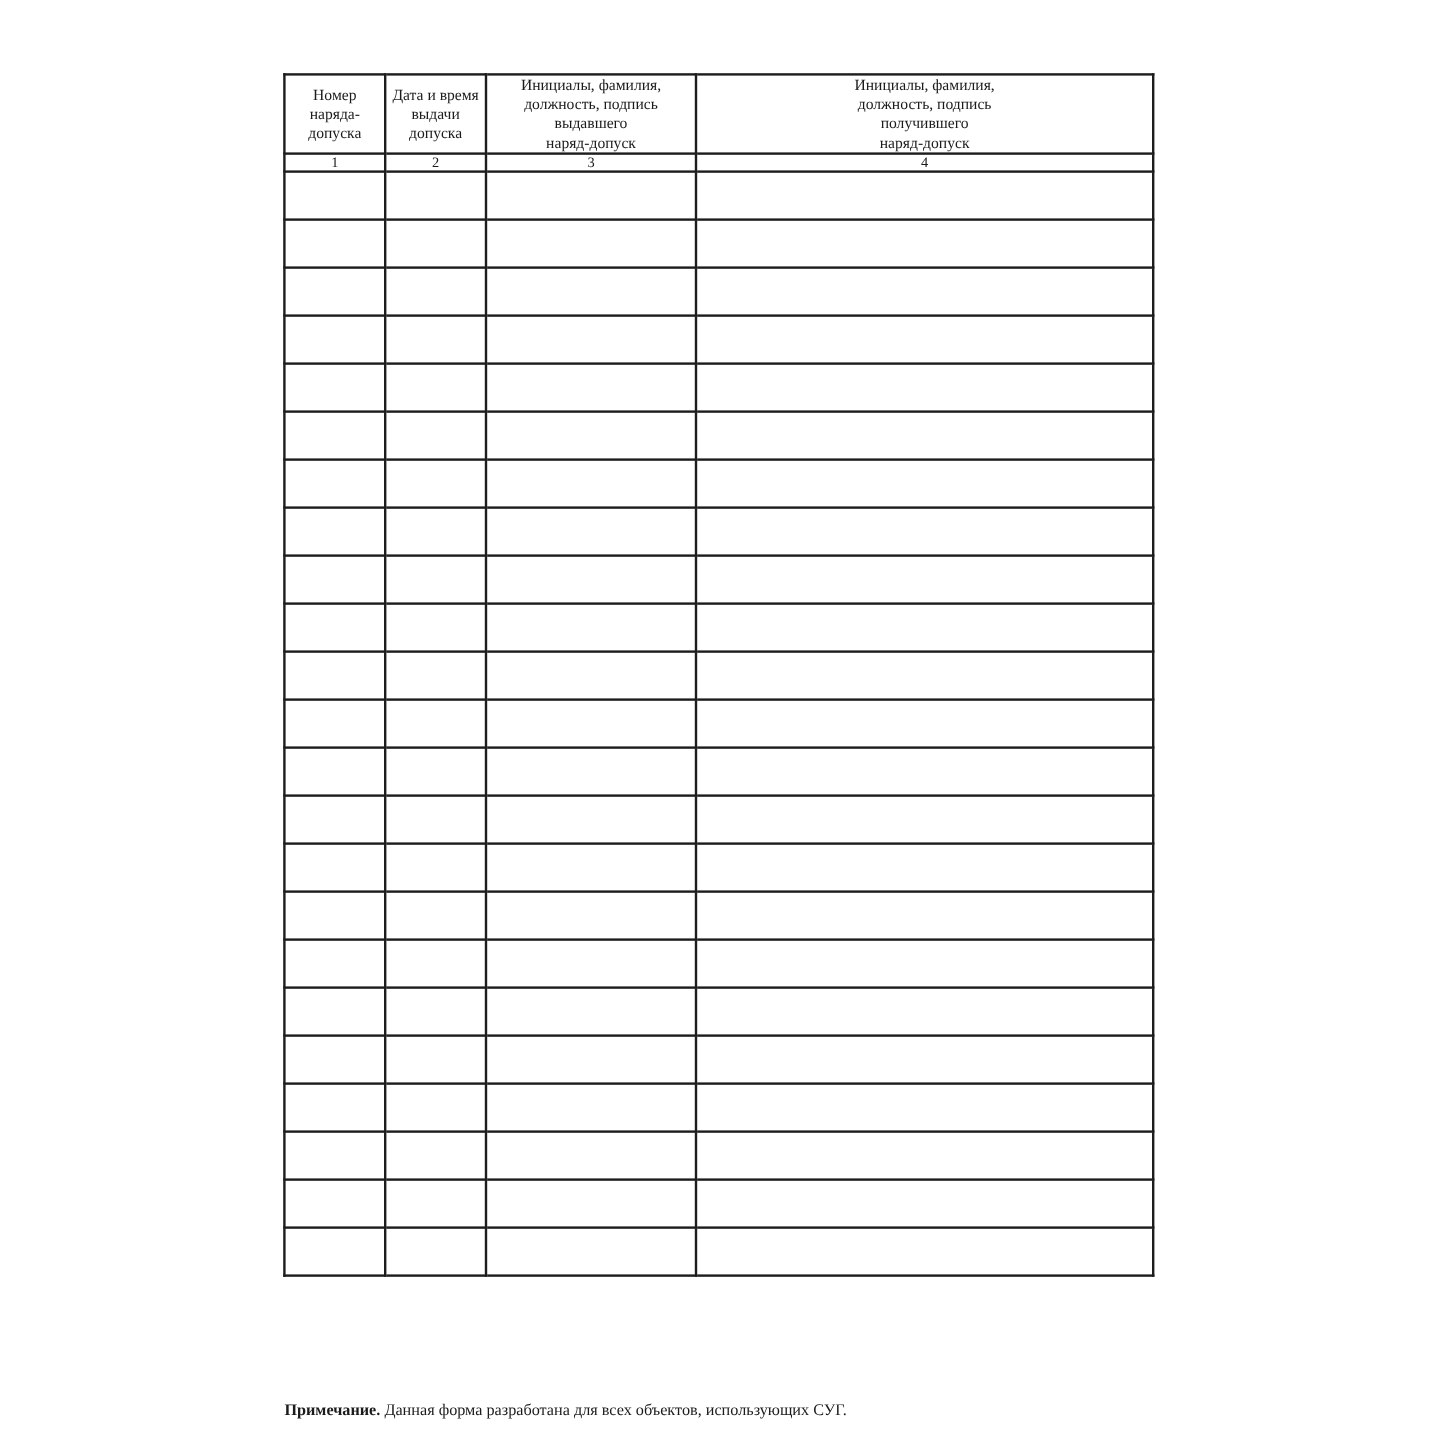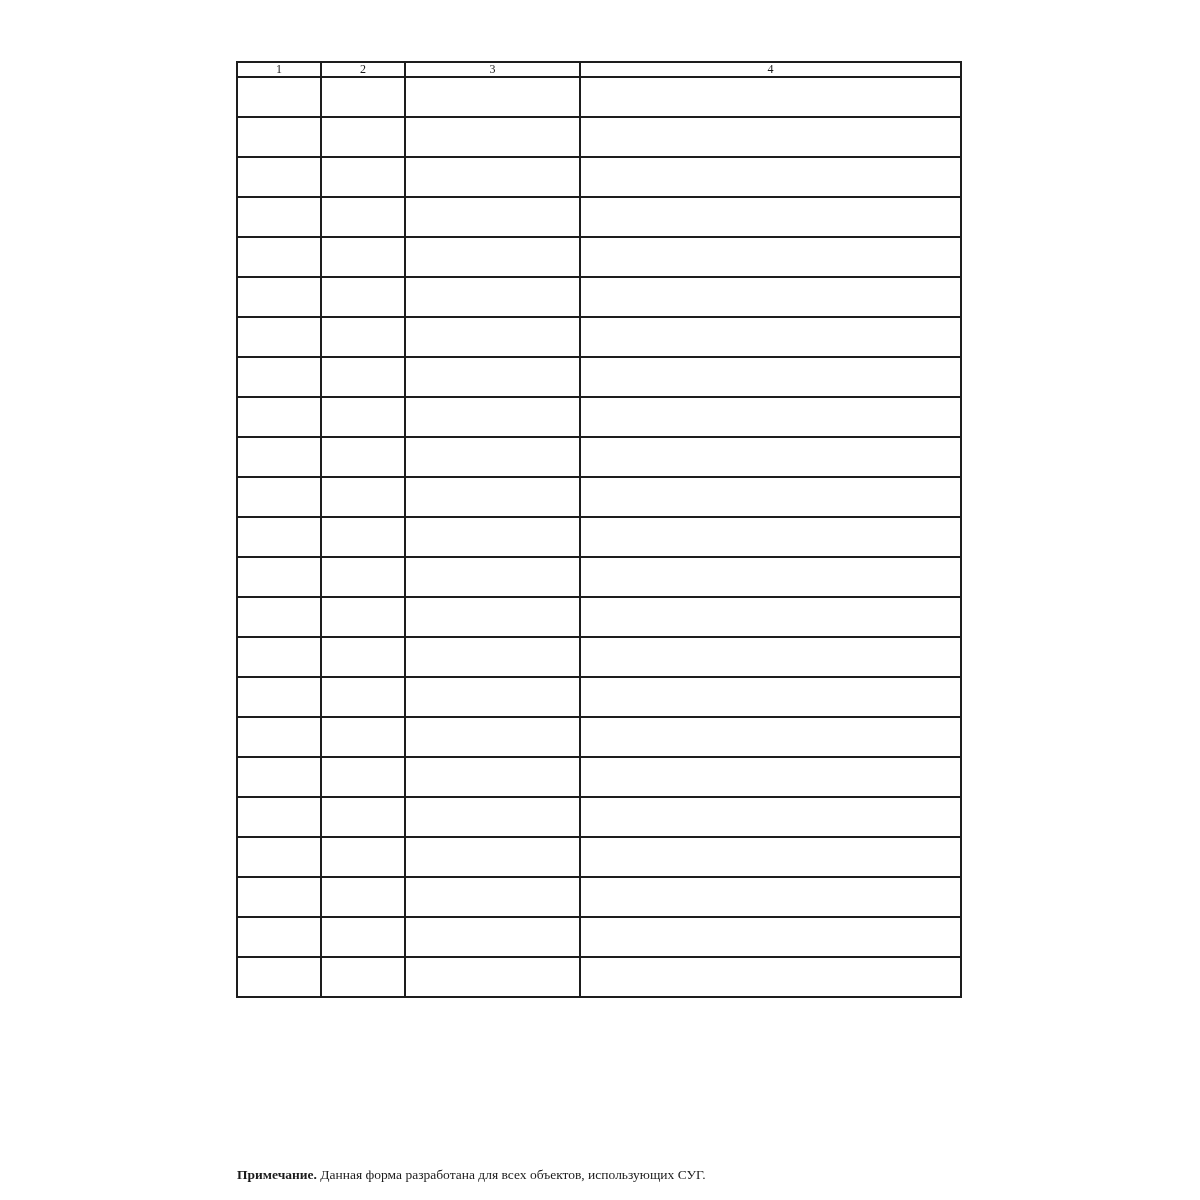--- a/index.html
+++ b/index.html
@@ -83,20 +83,34 @@
 <div class="page">
 
   <table class="form-table">
     <colgroup>
       <col class="col-1">
       <col class="col-2">
       <col class="col-3">
       <col class="col-4">
     </colgroup>
     <thead>
+      <tr>
+        <th class="header-cell">Номер
+наряда-допуска</th>
+        <th class="header-cell">Дата и время
+выдачи допуска</th>
+        <th class="header-cell">Инициалы, фамилия,
+должность, подпись
+выдавшего
+наряд-допуск</th>
+        <th class="header-cell">Инициалы, фамилия,
+должность, подпись
+получившего
+наряд-допуск</th>
+      </tr>
       <tr class="number-row">
         <td>1</td>
         <td>2</td>
         <td>3</td>
         <td>4</td>
       </tr>
     </thead>
     <tbody class="body-rows">
         <tr>
           <td></td>

